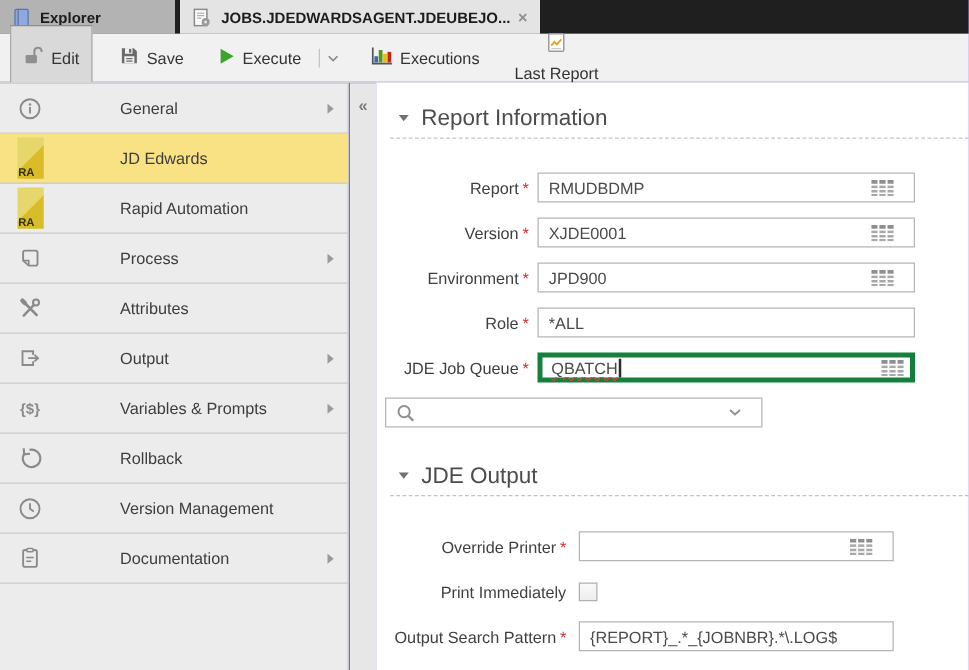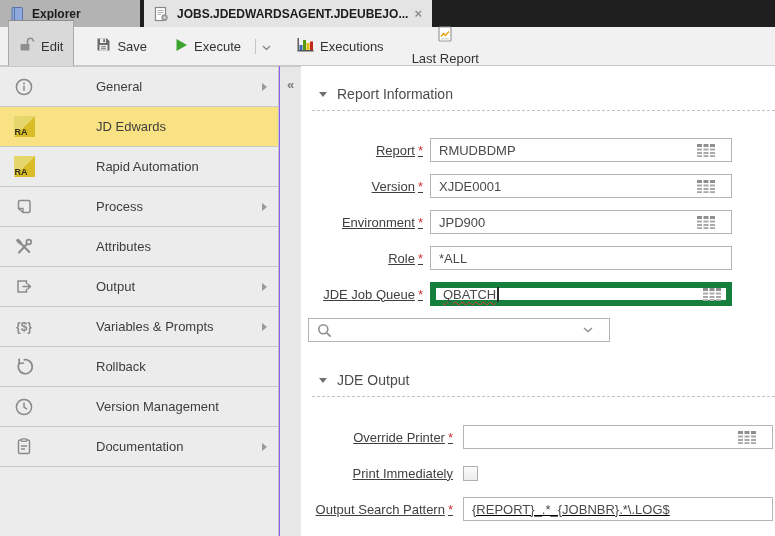--- a/index.html
+++ b/index.html
@@ -36,54 +36,54 @@
   .sidebar { position:absolute; top:66px; left:0; width:279px; bottom:0;
     background:#ececec; border-top:1px solid #c9c9c9; border-right:1px solid #c6c6c6; }
   .sitem { position:relative; height:40px; border-bottom:1px solid #c9c9c9;
     display:flex; align-items:center; padding-left:12px; cursor:pointer;gap:47px; }
   .sitem.selected { background:#f8e284; }
   .sicon { width:24px; display:flex; justify-content:center; align-items:center; }
   .slabel { margin-left:13px; font-size:13px; color:#3d3d3d; }
   .chev-right { position:absolute; right:11px; top:16px; width:0; height:0;
     border-top:4px solid transparent; border-bottom:4px solid transparent;
     border-left:5px solid #9a9a9a; }
-  .ra-logo { position:relative; width:21px; height:21px;
+  .ra-logo { position:relative; width:21px; height:33px;
     background:linear-gradient(135deg,#e6d76d 49%,#d9bd28 51%);text-align:center; }
   .ra-logo span { position:absolute; left:1px; bottom:0; font-size:9px; font-weight:bold;
     color:#35300f; letter-spacing:0; }
   .varicon { font-size:12px; font-weight:bold; color:#8a8a8a; }
 
   
   .cstrip { position:absolute; top:66px; left:280px; width:21px; bottom:0;
     background:#e7e7e7; border-top:1px solid #c9c9c9; }
   .collapse-btn { display:block; text-align:center; margin-top:10px;
     font-size:13px; font-weight:bold; color:#7a7a7a; cursor:pointer; }
 
   
   .main { position:absolute; top:66px; left:301px; width:474px; bottom:0;
     background:#fff; overflow:hidden; }
   .sechdr { margin:20px 0 0 18px; height:16px; display:flex; align-items:center;
     gap:10px; cursor:pointer; }
   .sechdr.second { margin-top:24px; }
   .caret-down { width:0; height:0; border-left:4px solid transparent;
     border-right:4px solid transparent; border-top:5px solid #707070; }
-  .sectitle { font-size:14px; color:#4c4c4c; }
+  .sectitle { font-size:18px; color:#4c4c4c; }
   .dashed { border-top:1px dashed #c3c3c3; margin:8px 0 0 11px; }
   .form1 { margin-top:21px; }
   .form2 { margin-top:22px; }
   .frow { height:36px; display:flex; align-items:center; }
-  .flabel { margin-left:11px; text-align:right; font-size:13px; color:#3f3f3f;text-decoration:underline; }
+  .flabel { margin-left:11px; text-align:right; font-size:13px; color:#3f3f3f; }
   .sec1 .flabel { width:111px; }
   .sec2 .flabel { width:141px; }
   .req { color:#cc3333; margin-left:3px; }
   .finput { height:24px; border:1px solid #b5b5b5; background:#fff;
     display:flex; align-items:center; padding:0 16px 0 8px; }
   .sec1 .finput { margin-left:7px; width:302px; }
-  .sec2 .finput { margin-left:10px; width:310px;text-decoration:underline; }
-  .finput.focused { border:6px solid #15803d; padding:0 5px 0 7px; }
+  .sec2 .finput { margin-left:10px; width:252px; }
+  .finput.focused { border:4px solid #15803d; padding:0 5px 0 7px; }
   .fval { font-size:13px; color:#4a4a4a; white-space:nowrap; }
   .squiggle { text-decoration:underline; text-decoration-style:wavy;
     text-decoration-color:#e23b3b; text-decoration-thickness:1px; text-underline-offset:2px; }
   .caret-bar { display:inline-block; width:1.5px; height:15px; background:#2b2b2b; margin-left:1px; }
   .right-ic { margin-left:auto; display:flex; align-items:center; }
   .search-ic { margin-right:6px; display:flex; align-items:center; }
   .checkbox { margin-left:10px; width:15px; height:15px; border:1px solid #b0b0b0;
     background:linear-gradient(#fafafa,#ededed); cursor:pointer; }
 </style>
 </head>

